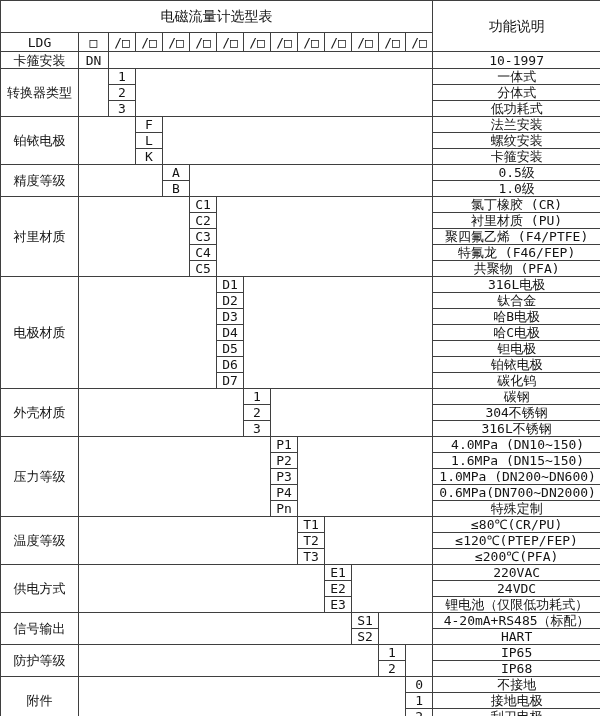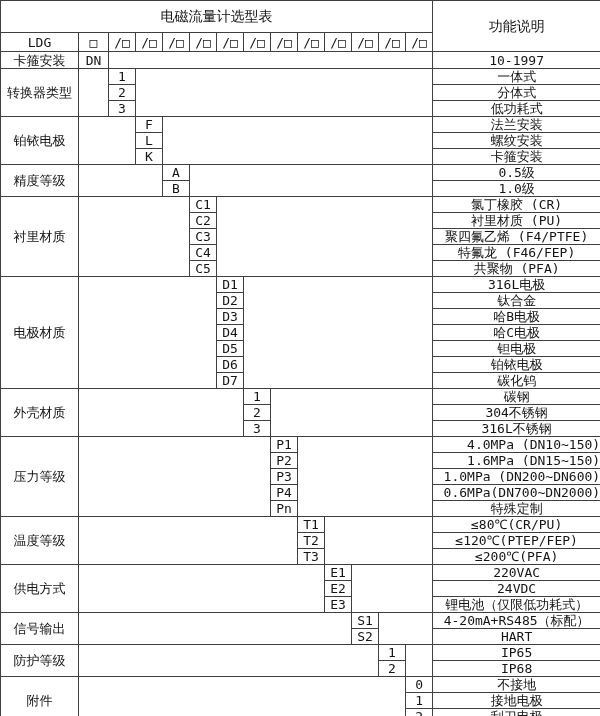--- a/index.html
+++ b/index.html
@@ -13,21 +13,21 @@
   table.sel td{
     border:1px solid #3f3f3f;
     padding:0;margin:0;
     text-align:center;vertical-align:middle;
     white-space:nowrap;overflow:hidden;
     line-height:15px;
   }
   td.title{font-size:14px;}
   td.fnhead{font-size:14px;border-left-width:2px;}
   td.fn{border-left-width:2px;}
-  td.fn.left{text-align:right;padding-left:2px;}
+  td.fn.left{text-align:center;padding-left:2px;}
   td.lbl{}
   td.code{}
   td.sp{}
   tr{height:16px;}
   tr.r-title{height:32px;}
   tr.r-model{height:19px;padding-left:24px;}
   tr.r-dn{height:17px;}
 </style>
 </head>
 <body>

